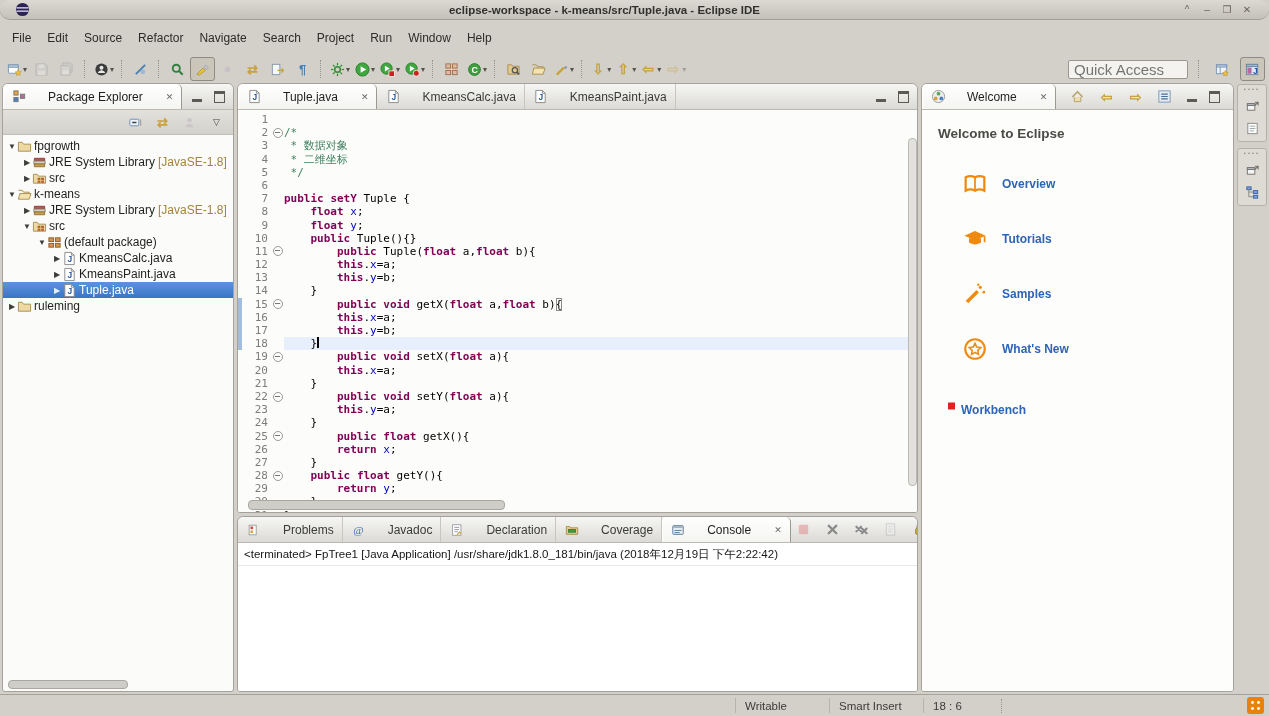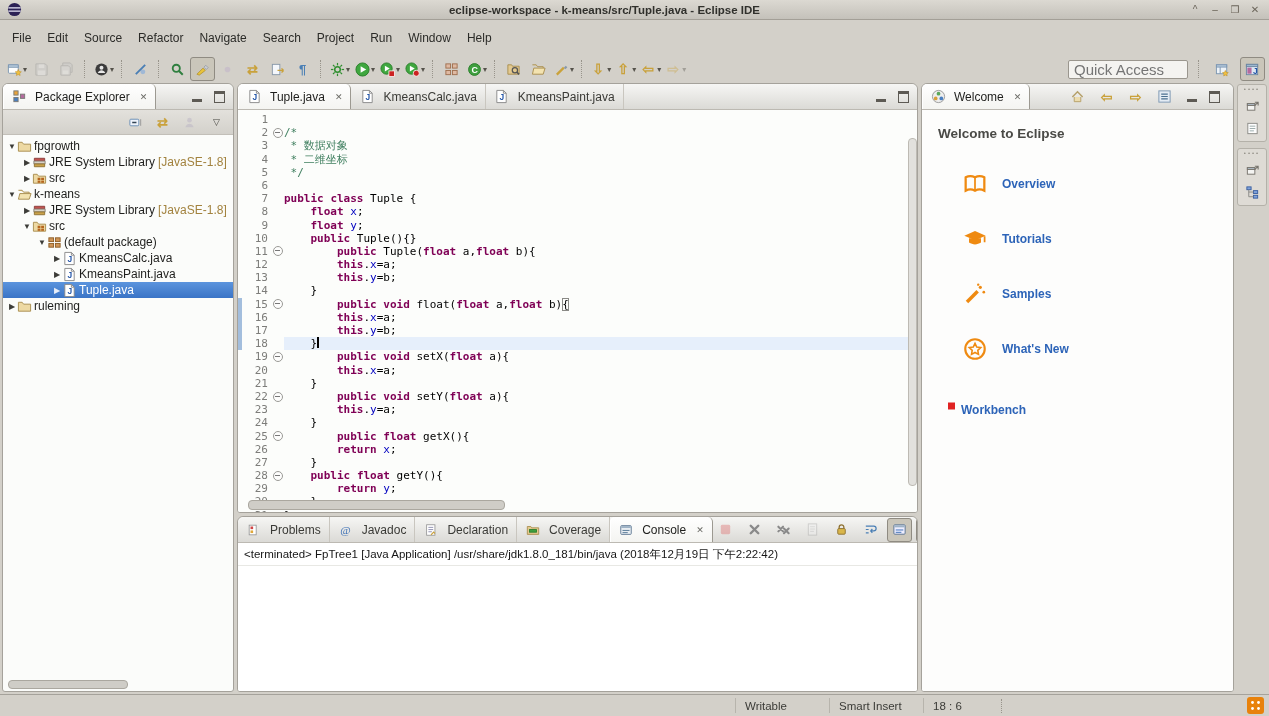--- a/index.html
+++ b/index.html
@@ -2,22 +2,22 @@
 <html><head>
 <meta charset="utf-8">
 <style>
   html,body{margin:0;padding:0;}
   body{width:1269px;height:716px;position:relative;overflow:hidden;
        background:#d3d0c9;font-family:"Liberation Sans",sans-serif;
        -webkit-font-smoothing:antialiased;}
   .app{position:absolute;inset:0;display:flex;flex-direction:column;}
 
   
-  .titlebar{height:19px;display:flex;align-items:center;gap:6px;padding:0 6px;
-    background:linear-gradient(#dcd9d2,#c4c1ba);border-bottom:1px solid #a39f97;}
+  .titlebar{height:19px;display:flex;align-items:center;gap:6px;padding:0 14px;
+    background:linear-gradient(#dcd9d2,#c4c1ba);border-bottom:1px solid #a39f97;border-radius:10px;}
   .logo{width:13px;height:13px;display:inline-flex;}
   .title{flex:1;text-align:center;font-size:11.5px;font-weight:bold;color:#30302c;
     white-space:nowrap;overflow:hidden;}
   .win-controls{display:flex;gap:4px;}
   .wbtn{width:16px;height:13px;display:flex;align-items:center;justify-content:center;
     font-size:10px;color:#6b655a;border-radius:2px;}
 
   
   .menubar{height:20px;display:flex;align-items:center;padding:8px 4px;font-size:12px;color:#2b2b28;}
   .menu-item{padding:2px 8px;border-radius:2px;}
@@ -46,21 +46,21 @@
   .center{flex:1;display:flex;flex-direction:column;gap:3px;min-width:0;}
   #editor-panel{flex:1;}
   #console-panel{height:174px;flex:none;}
   #welcome-panel{width:311px;flex:none;}
   .rail{width:30px;flex:none;display:flex;flex-direction:column;gap:6px;padding-top:1px;}
 
   
   .tabstrip{height:25px;flex:none;display:flex;align-items:stretch;
     background:linear-gradient(#f6f6f4,#dbdad6);border-bottom:1px solid #bcb9b2;
     border-radius:6px 6px 0 0;}
-  .tab{display:flex;align-items:center;gap:8px;padding:0 8px;font-size:12px;color:#3a3a36;
+  .tab{display:flex;align-items:center;gap:21px;padding:0 8px;font-size:12px;color:#3a3a36;
     border-right:1px solid #c9c6bf;white-space:nowrap;}
   .tab.active{background:linear-gradient(#ffffff,#f4f4f1);color:#1e1e1c;
     border-right:1px solid #9c9991;border-radius:5px 5px 0 0;box-shadow:1px 0 0 #fff inset;}
   .tab .close{font-size:9px;color:#6b6b66;margin-left:2px;}
   .strip-tools{margin-left:auto;display:flex;align-items:center;gap:4px;padding-right:5px;}
   .sbtn{width:18px;height:18px;display:flex;align-items:center;justify-content:center;border-radius:2px;}
   .mm-min{width:10px;height:3px;background:#5d5a54;margin-top:7px;}
   .mm-max{width:9px;height:8px;border:1px solid #5d5a54;border-top:3px solid #5d5a54;}
 
   
@@ -703,21 +703,21 @@
             <div class="cl">
               <span class="qdiff"></span>
               <span class="ln">6</span>
               <span class="fold"></span>
               <span class="txt"></span>
             </div>
             <div class="cl">
               <span class="qdiff"></span>
               <span class="ln">7</span>
               <span class="fold"></span>
-              <span class="txt"><span class="tk k">public</span><span class="tk"> </span><span class="tk k">class</span><span class="tk"> Tuple {</span></span>
+              <span class="txt"><span class="tk k">public</span><span class="tk"> </span><span class="tk k">setY</span><span class="tk"> Tuple {</span></span>
             </div>
             <div class="cl">
               <span class="qdiff"></span>
               <span class="ln">8</span>
               <span class="fold"></span>
               <span class="txt"><span class="tk">    </span><span class="tk k">float</span><span class="tk"> </span><span class="tk f">x</span><span class="tk">;</span></span>
             </div>
             <div class="cl">
               <span class="qdiff"></span>
               <span class="ln">9</span>
@@ -755,21 +755,21 @@
               <span class="ln">14</span>
               <span class="fold"></span>
               <span class="txt"><span class="tk">    }</span></span>
             </div>
             <div class="cl">
               <span class="qdiff on"></span>
               <span class="ln">15</span>
               <span class="fold">
                 <span class="fm"></span>
               </span>
-              <span class="txt"><span class="tk">        </span><span class="tk k">public</span><span class="tk"> </span><span class="tk k">void</span><span class="tk"> float(</span><span class="tk k">float</span><span class="tk"> a,</span><span class="tk k">float</span><span class="tk"> b)</span><span class="tk bx">{</span></span>
+              <span class="txt"><span class="tk">        </span><span class="tk k">public</span><span class="tk"> </span><span class="tk k">void</span><span class="tk"> getX(</span><span class="tk k">float</span><span class="tk"> a,</span><span class="tk k">float</span><span class="tk"> b)</span><span class="tk bx">{</span></span>
             </div>
             <div class="cl">
               <span class="qdiff on"></span>
               <span class="ln">16</span>
               <span class="fold"></span>
               <span class="txt"><span class="tk">        </span><span class="tk k">this</span><span class="tk">.</span><span class="tk f">x</span><span class="tk">=a;</span></span>
             </div>
             <div class="cl">
               <span class="qdiff on"></span>
               <span class="ln">17</span>

